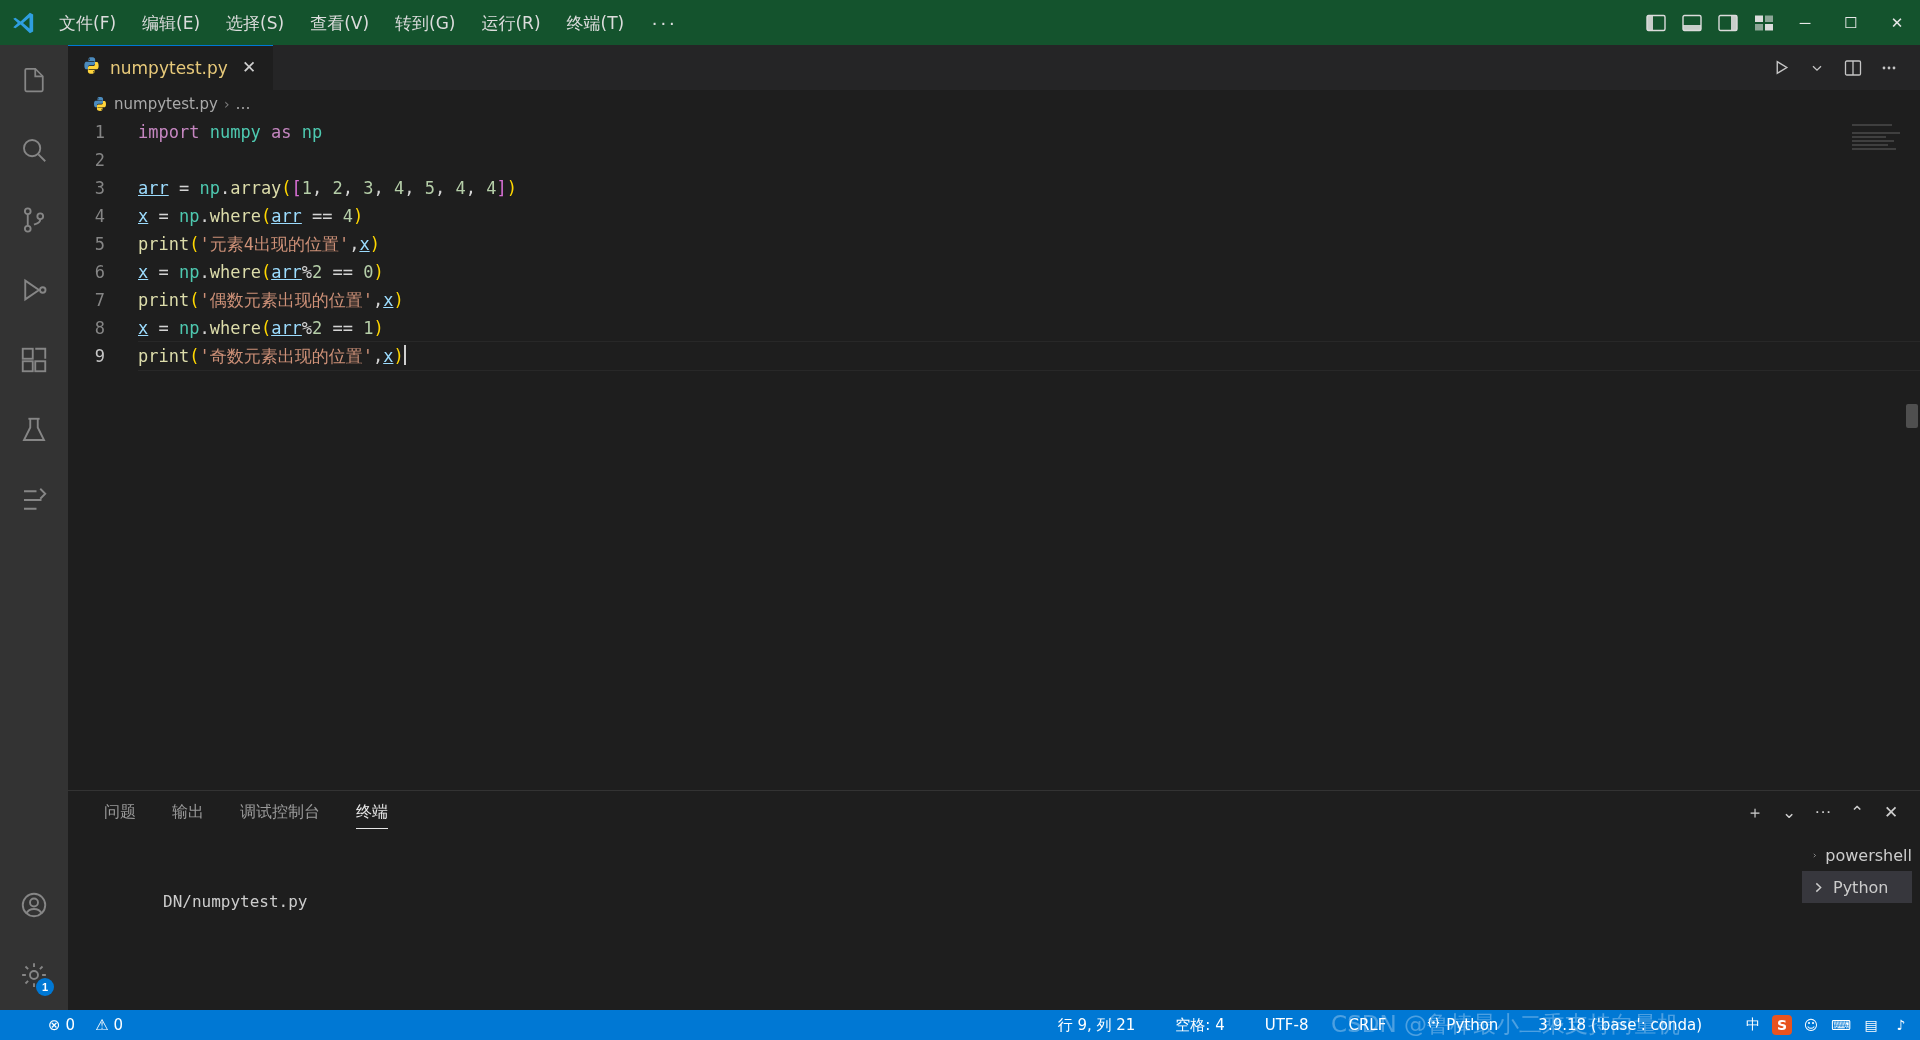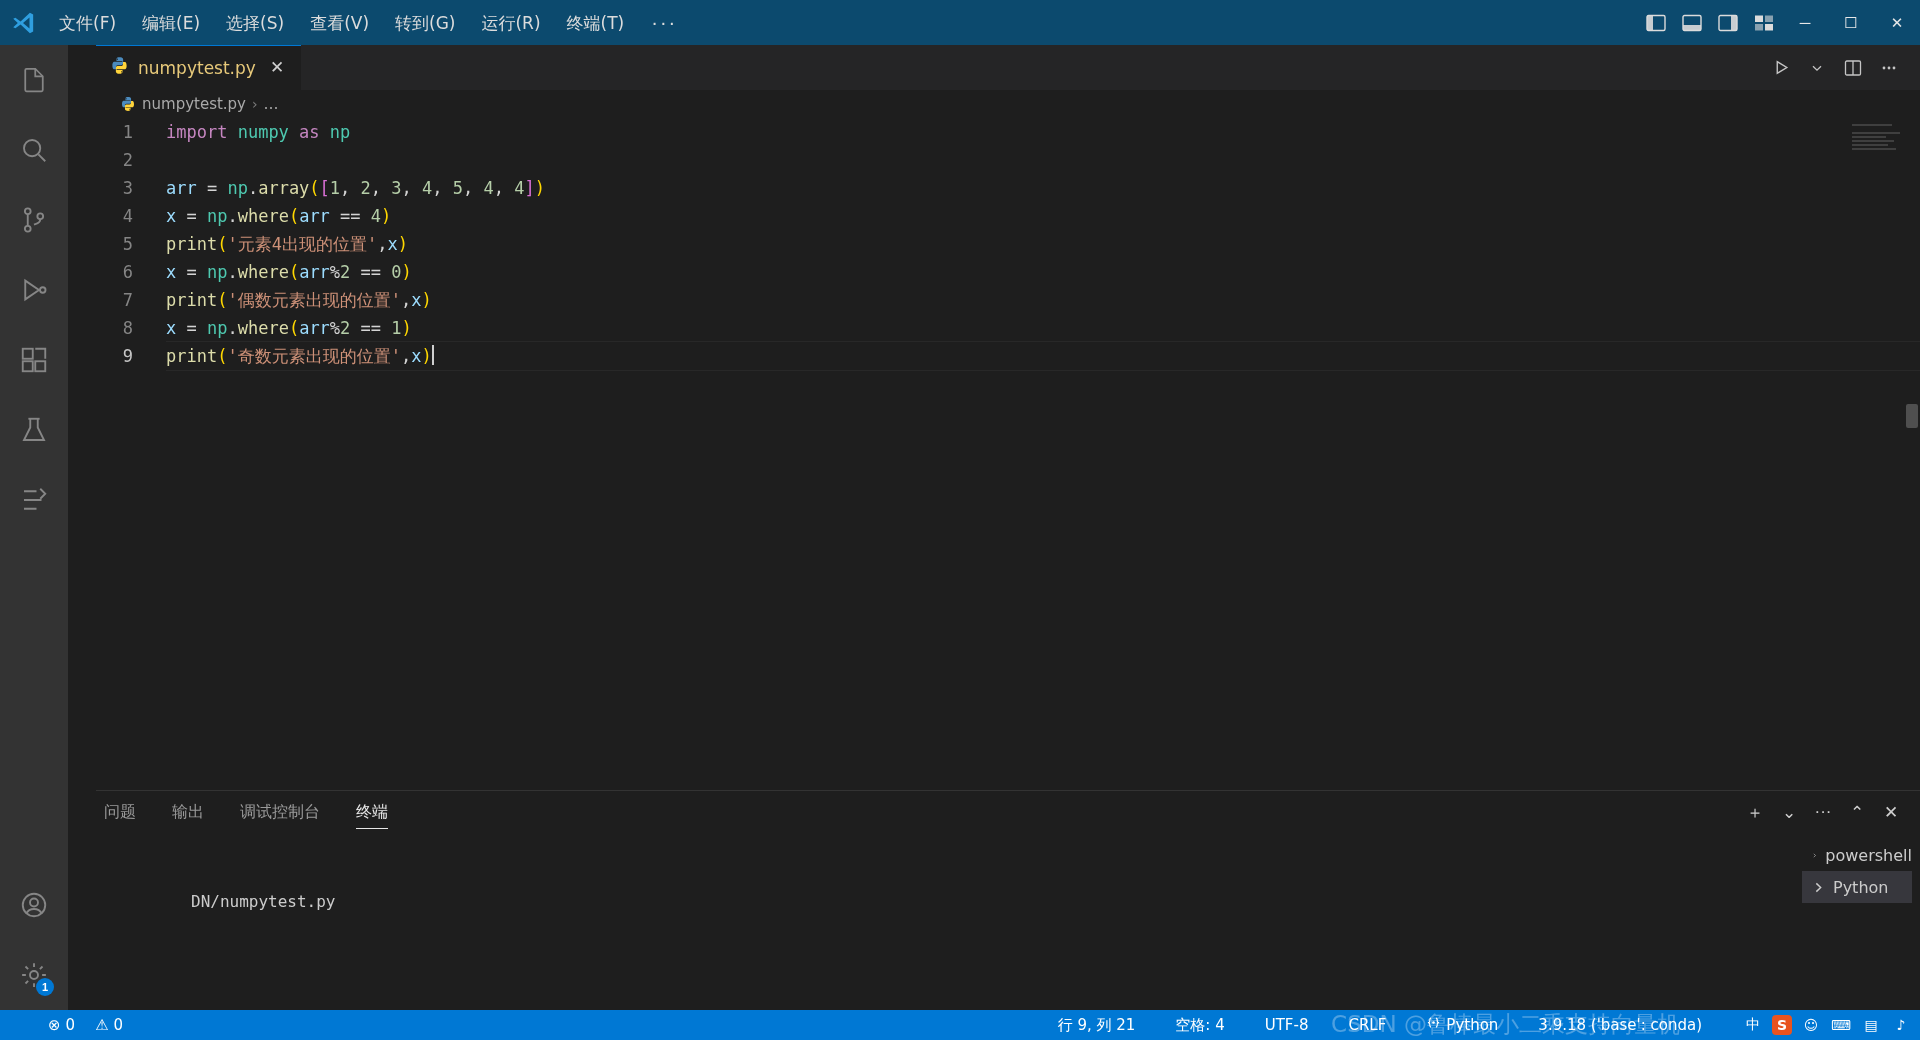--- a/index.html
+++ b/index.html
@@ -6,21 +6,21 @@
   html, body {
     width: 1920px; height: 1040px;
     background: #1e1e1e;
     font-family: "Liberation Sans", "DejaVu Sans", sans-serif;
     overflow: hidden;
   }
   .app { position: relative; width: 1920px; height: 1040px; display: flex; flex-direction: column; }
 
   
   .titlebar {
-    height: 45px; background: #0c4a6e; display: flex; 
+    height: 45px; background: #14532d; display: flex; 
     flex: none; color: #cccccc; font-size: 16px; position: relative;
   }
   .vs-logo { width: 46px; height: 45px; display:flex; align-items:center; justify-content:center; }
   .menu-items { display: flex; align-items: center; gap: 0px; }
   .menu-item {
     padding: 4px 13px; font-size: 17px; color: #dcdcdc; cursor: default;
     font-family: "DejaVu Sans", sans-serif; white-space: nowrap; line-height: 22px;
   }
   .menu-dots { padding: 0 14px; font-size: 20px; color: #dcdcdc; letter-spacing: 2px; }
   .title-center {
@@ -46,21 +46,21 @@
     position: relative; color: #868686;
   }
   .act-spacer { flex: 1; }
   .act-badge {
     position: absolute; right: 14px; bottom: 14px; background: #0078d4; color: #fff;
     border-radius: 50%; width: 18px; height: 18px; font-size: 11px;
     display: flex; align-items: center; justify-content: center; font-weight: bold;
   }
 
   
-  .editor-col { flex: 1; display: flex; flex-direction: column; min-width: 0; background: #f97316; margin-left: 28px; }
+  .editor-col { flex: 1; display: flex; flex-direction: column; min-width: 0; background: #f97316; }
 
   .tabsrow { height: 45px; background: #252526; display: flex; flex: none; position: relative; }
   .tab {
     height: 45px; background: #1e1e1e; display: flex; align-items: center; gap: 9px;
     padding: 0 12px 0 14px; border-right: 1px solid #252526; position: relative; min-width: 0;
   }
   .tab::before { content:""; position:absolute; top:0; left:0; right:0; height:1px; background:#0078d4; }
   .tab-label { font-size: 17px; color: #e7c97a; font-family: "DejaVu Sans", sans-serif; white-space: nowrap;}
   .tab-close { color: #cfcfcf; font-size: 17px; padding: 0 5px; line-height: 1; }
   .tabs-actions { margin-left: auto; display: flex; align-items: center; gap: 2px; padding-right: 14px; color: #c5c5c5; }
@@ -85,40 +85,40 @@
   }
   .code-row.current .ln { color: #c6c6c6; }
   .code-row.current .code-text { position: relative; }
   .code-row.current::after {
     content:""; position:absolute; left:70px; right:0; height:28px; pointer-events:none;
     border-top:1px solid #282828; border-bottom:1px solid #282828;
   }
   .code-text { color: #d4d4d4; }
   .kw   { color: #c586c0; }   
   .mod  { color: #4ec9b0; }   
-  .var  { color: #9cdcfe; }   
+  .var  { color: #9cdcfe; text-decoration: underline; }   
   .fn   { color: #dcdcaa; }   
   .num  { color: #b5cea8; }   
   .str  { color: #ce9178; }   
   .op   { color: #d4d4d4; }
   .p1   { color: #ffd700; }
   .p2   { color: #da70d6; }
   .caret { display:inline-block; width:2px; height:20px; background:#cfcfcf; vertical-align:-3px; }
 
   .minimap {
     position: absolute; right: 16px; top: 6px; width: 52px; height: 40px; opacity: .55;
   }
   .mm-line { height: 2px; background: #5a5a5a; margin-bottom: 2px; }
   .editor-scroll-thumb {
     position: absolute; right: 2px; top: 286px; width: 12px; height: 24px; background: #4f4f4f; border-radius: 2px;
   }
 
   
   .panel { height: 220px; flex: none; background: #1e1e1e; border-top: 1px solid #333; display: flex; flex-direction: column; }
-  .panel-head { height: 42px; display: flex; align-items: center; flex: none; padding-left: 8px; }
+  .panel-head { height: 42px; display: flex; align-items: center; flex: none; padding-left: 36px; }
   .panel-tab {
     font-size: 16px; color: #9a9a9a; margin-right: 36px; height: 42px;
     display: flex; align-items: center; position: relative; font-family: "DejaVu Sans", sans-serif;
   }
   .panel-tab.active { color: #e7e7e7; }
   .panel-tab.active::after {
     content: ""; position: absolute; left: 0; right: 0; bottom: 4px; height: 1px; background: #e7e7e7;
   }
   .panel-actions { margin-left: auto; display: flex; align-items: center; gap: 4px; padding-right: 14px; color: #cfcfcf; }
   .pa { width: 30px; height: 30px; display:flex; align-items:center; justify-content:center; border-radius:4px; font-size:17px;}

